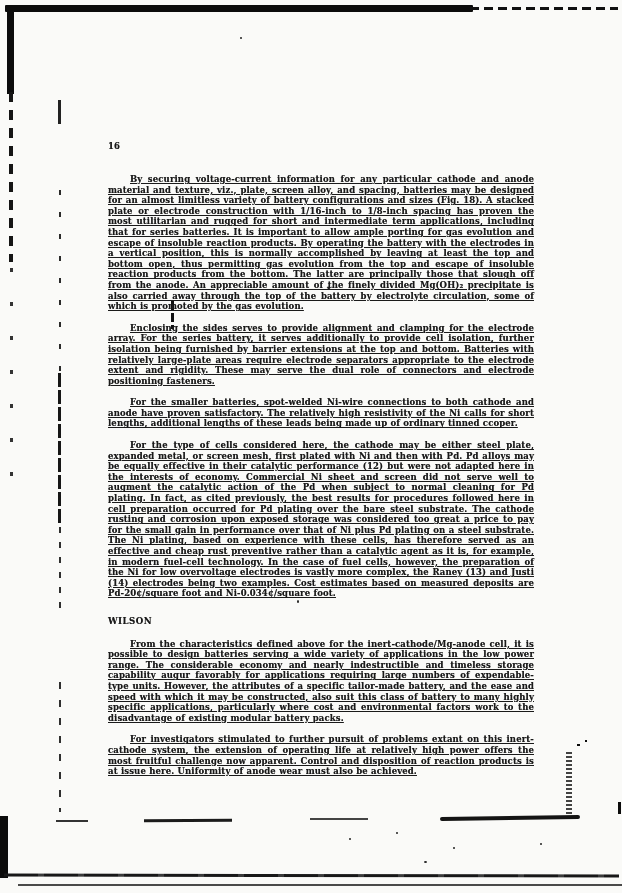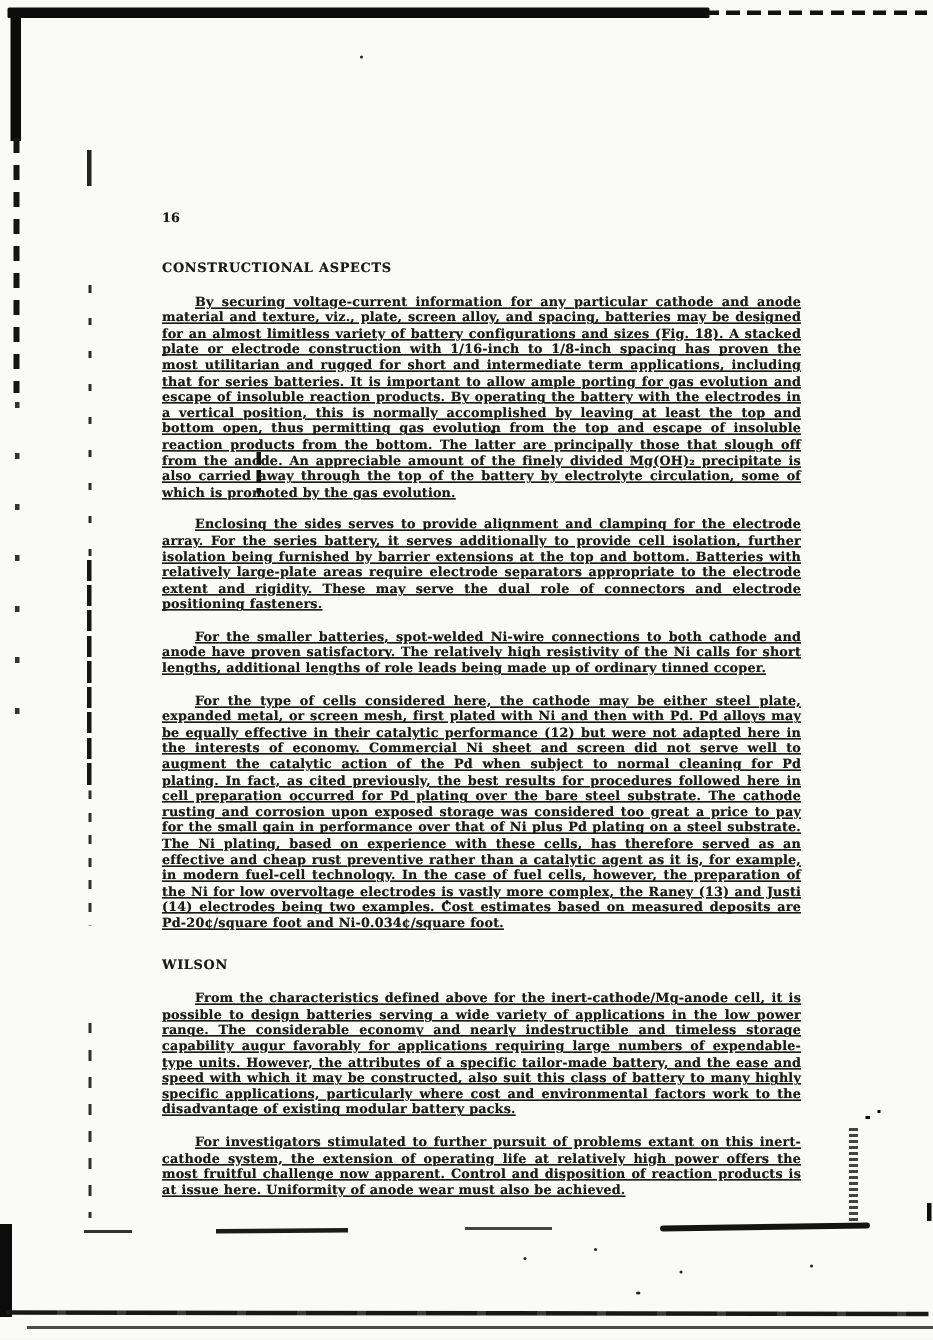--- a/index.html
+++ b/index.html
@@ -91,24 +91,23 @@
   <div class="speck" style="left:396px;top:832px;width:2px;height:2px;"></div>
   <div class="speck" style="left:424px;top:861px;width:3px;height:2px;"></div>
   <div class="speck" style="left:540px;top:843px;width:2px;height:2px;"></div>
   <div class="speck" style="left:453px;top:847px;width:2px;height:2px;"></div>
 
   <div class="content">
     <div class="header-row">
       <span class="page-number">16</span>
     </div>
 
-    <div class="section-heading">CONSTRUCTIONAL ASPECTS</div>
     <p class="body-par">By securing voltage-current information for any particular cathode and anode material and texture, viz., plate, screen alloy, and spacing, batteries may be designed for an almost limitless variety of battery configurations and sizes (Fig. 18). A stacked plate or electrode construction with 1/16-inch to 1/8-inch spacing has proven the most utilitarian and rugged for short and intermediate term applications, including that for series batteries. It is important to allow ample porting for gas evolution and escape of insoluble reaction products. By operating the battery with the electrodes in a vertical position, this is normally accomplished by leaving at least the top and bottom open, thus permitting gas evolution from the top and escape of insoluble reaction products from the bottom. The latter are principally those that slough off from the anode. An appreciable amount of the finely divided Mg(OH)₂ precipitate is also carried away through the top of the battery by electrolyte circulation, some of which is promoted by the gas evolution.</p>
     <p class="body-par">Enclosing the sides serves to provide alignment and clamping for the electrode array. For the series battery, it serves additionally to provide cell isolation, further isolation being furnished by barrier extensions at the top and bottom. Batteries with relatively large-plate areas require electrode separators appropriate to the electrode extent and rigidity. These may serve the dual role of connectors and electrode positioning fasteners.</p>
-    <p class="body-par">For the smaller batteries, spot-welded Ni-wire connections to both cathode and anode have proven satisfactory. The relatively high resistivity of the Ni calls for short lengths, additional lengths of role leads being made up of ordinary tinned ccoper.</p>
+    <p class="body-par">For the smaller batteries, spot-welded Ni-wire connections to both cathode and anode have proven satisfactory. The relatively high resistivity of the Ni calls for short lengths, additional lengths of these leads being made up of ordinary tinned ccoper.</p>
     <p class="body-par">For the type of cells considered here, the cathode may be either steel plate, expanded metal, or screen mesh, first plated with Ni and then with Pd. Pd alloys may be equally effective in their catalytic performance (12) but were not adapted here in the interests of economy. Commercial Ni sheet and screen did not serve well to augment the catalytic action of the Pd when subject to normal cleaning for Pd plating. In fact, as cited previously, the best results for procedures followed here in cell preparation occurred for Pd plating over the bare steel substrate. The cathode rusting and corrosion upon exposed storage was considered too great a price to pay for the small gain in performance over that of Ni plus Pd plating on a steel substrate. The Ni plating, based on experience with these cells, has therefore served as an effective and cheap rust preventive rather than a catalytic agent as it is, for example, in modern fuel-cell technology. In the case of fuel cells, however, the preparation of the Ni for low overvoltage electrodes is vastly more complex, the Raney (13) and Justi (14) electrodes being two examples. Cost estimates based on measured deposits are Pd-20¢/square foot and Ni-0.034¢/square foot.</p>
 
     <div class="section-heading summary">WILSON</div>
     <p class="body-par">From the characteristics defined above for the inert-cathode/Mg-anode cell, it is possible to design batteries serving a wide variety of applications in the low power range. The considerable economy and nearly indestructible and timeless storage capability augur favorably for applications requiring large numbers of expendable-type units. However, the attributes of a specific tailor-made battery, and the ease and speed with which it may be constructed, also suit this class of battery to many highly specific applications, particularly where cost and environmental factors work to the disadvantage of existing modular battery packs.</p>
     <p class="body-par">For investigators stimulated to further pursuit of problems extant on this inert-cathode system, the extension of operating life at relatively high power offers the most fruitful challenge now apparent. Control and disposition of reaction products is at issue here. Uniformity of anode wear must also be achieved.</p>
   </div>
 
 </div>
 
 </body></html>

